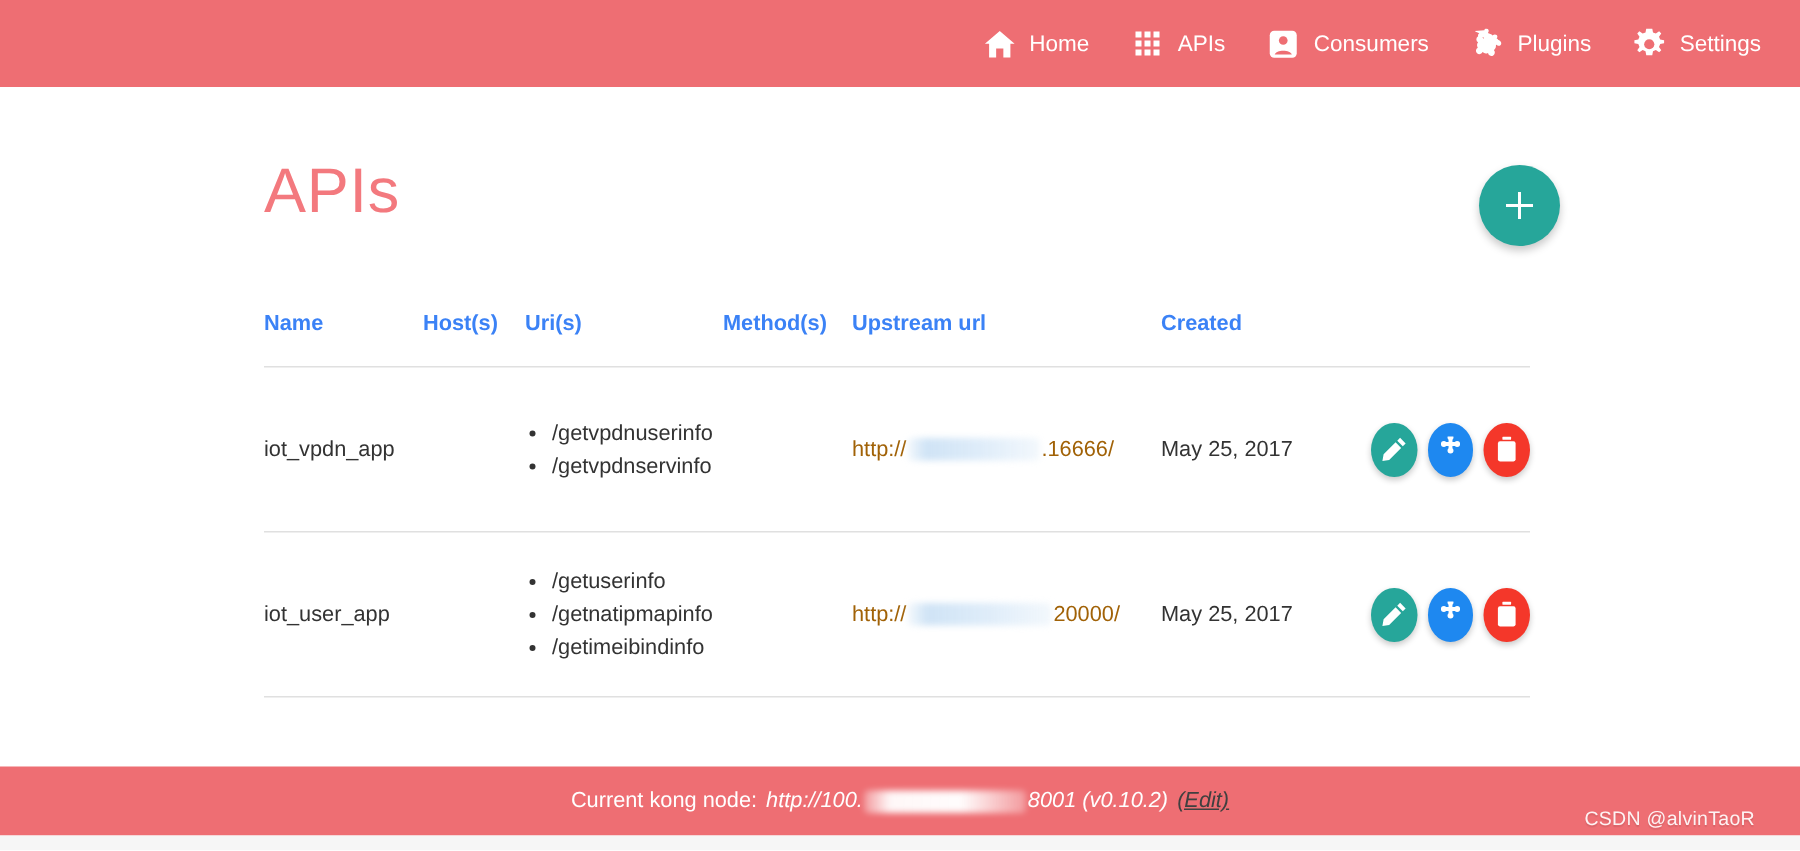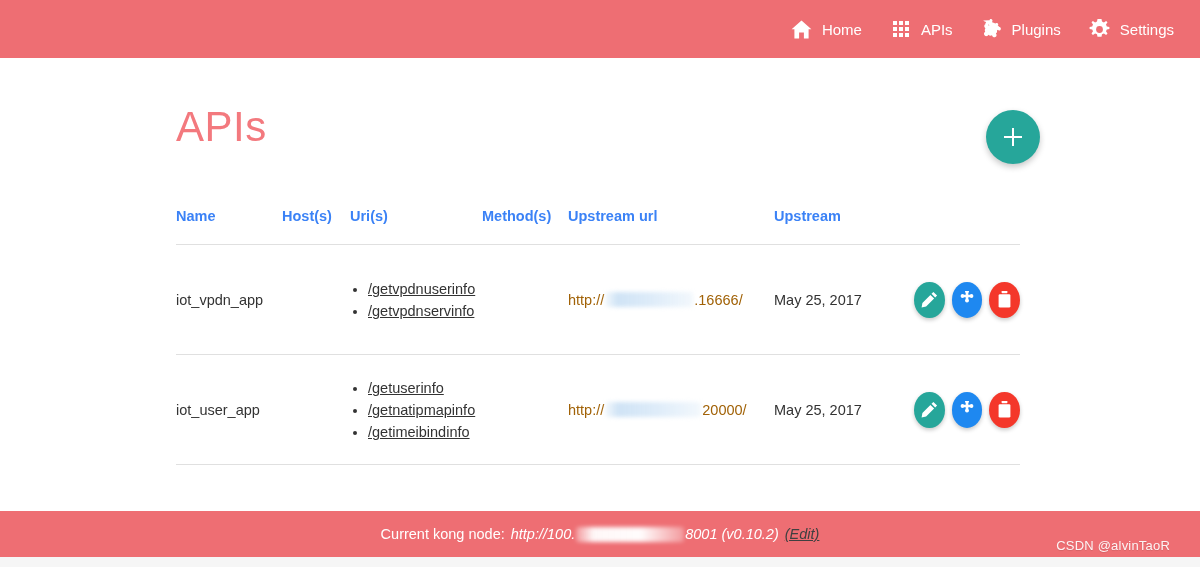--- a/index.html
+++ b/index.html
@@ -137,21 +137,20 @@
   .col-methods { width: 86px; }
   .col-upstream{ width: 206px; }
   .col-created { width: 140px; }
   .col-actions { width: 106px; }
 
   td.c-name { color: #3c3c3c; }
   td.c-uris ul {
     margin: 0;
     padding-left: 18px;
     list-style: disc;
-    text-decoration: underline;
   }
   td.c-uris li { line-height: 22px; color: #333; }
 
   .upstream-link {
     color: #a16207;
     text-decoration: none;
     white-space: nowrap;
     display: inline-flex;
     align-items: center;
     cursor: pointer;
@@ -276,20 +275,30 @@
               <i></i>
               <i></i>
               <i></i>
               <i></i>
               <i></i>
           </span>
         </span>
         <span>APIs</span>
       </div>
 
+      <div class="nav-item">
+        <span class="nav-ico">
+          <svg width="19" height="19" viewBox="0 0 19 19">
+            <rect x="0.5" y="0.5" width="18" height="18" rx="3" fill="#fff"></rect>
+            <circle cx="9.5" cy="7" r="2.9" fill="#ee6e73"></circle>
+            <path d="M3.8 16.4 C4.6 12.9 14.4 12.9 15.2 16.4 Z" fill="#ee6e73"></path>
+          </svg>
+        </span>
+        <span>Consumers</span>
+      </div>
 
       <div class="nav-item">
         <span class="nav-ico">
           <svg width="22" height="21" viewBox="0 0 22 21">
             <path fill="#fff" d="M8.6 1.2 C8.6 0.1 10.0 -0.3 10.9 0.4 C11.8 1.1 11.6 2.4 10.9 3.0 C11.9 3.6 13.3 3.7 14.1 4.6 C14.8 3.9 16.0 3.7 16.8 4.4 C17.6 5.2 17.3 6.5 16.4 7.0 C17.3 7.6 18.6 7.7 19.4 8.6 C20.2 9.5 19.9 11.1 18.8 11.5 C17.9 11.8 17.1 11.2 16.5 10.6 C16.0 11.6 16.0 12.9 15.2 13.8 C14.4 14.7 12.9 14.4 12.4 13.4 C12.0 12.5 12.7 11.7 13.3 11.2 C12.3 10.6 11.0 10.6 10.1 9.8 C9.2 9.0 9.5 7.5 10.5 7.0 C9.6 6.5 8.3 6.4 7.5 5.6 C6.8 6.3 5.6 6.5 4.8 5.8 C4.0 5.0 4.3 3.7 5.2 3.2 C4.3 2.6 3.0 2.5 2.2 1.6"></path>
             <path fill="#fff" d="M11.0 5.4 a3.2 3.2 0 0 1 2.9 1.9 a2.3 2.3 0 1 1 2.1 3.6 a3.2 3.2 0 0 1 -1.1 3.5 a2.3 2.3 0 1 1 -3.9 1.9 a3.2 3.2 0 0 1 -3.6 -0.6 a2.3 2.3 0 1 1 -3.2 -2.9 a3.2 3.2 0 0 1 0.2 -3.6 a2.3 2.3 0 1 1 3.4 -2.4 a3.2 3.2 0 0 1 3.2 -1.4 z"></path>
           </svg>
         </span>
         <span>Plugins</span>
       </div>
@@ -326,21 +335,21 @@
             <col class="col-created">
           <col class="col-actions">
         </colgroup>
         <thead>
           <tr>
             <th>Name</th>
             <th>Host(s)</th>
             <th>Uri(s)</th>
             <th>Method(s)</th>
             <th>Upstream url</th>
-            <th>Upstream</th>
+            <th>Created</th>
             <th></th>
           </tr>
         </thead>
         <tbody>
 
           <tr>
             <td class="c-name">iot_vpdn_app</td>
             <td class="c-hosts"></td>
             <td class="c-uris">
               <ul>

